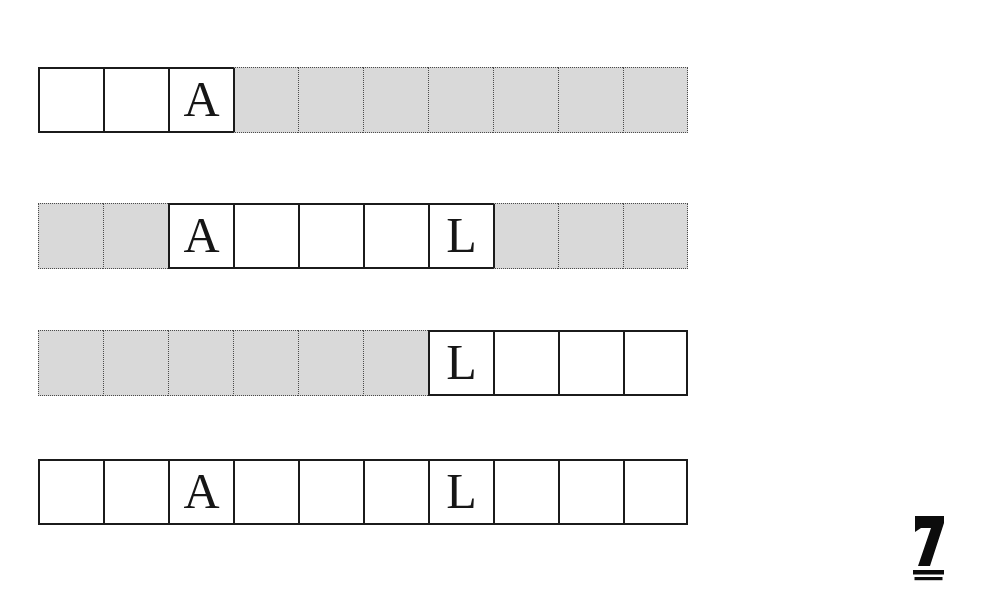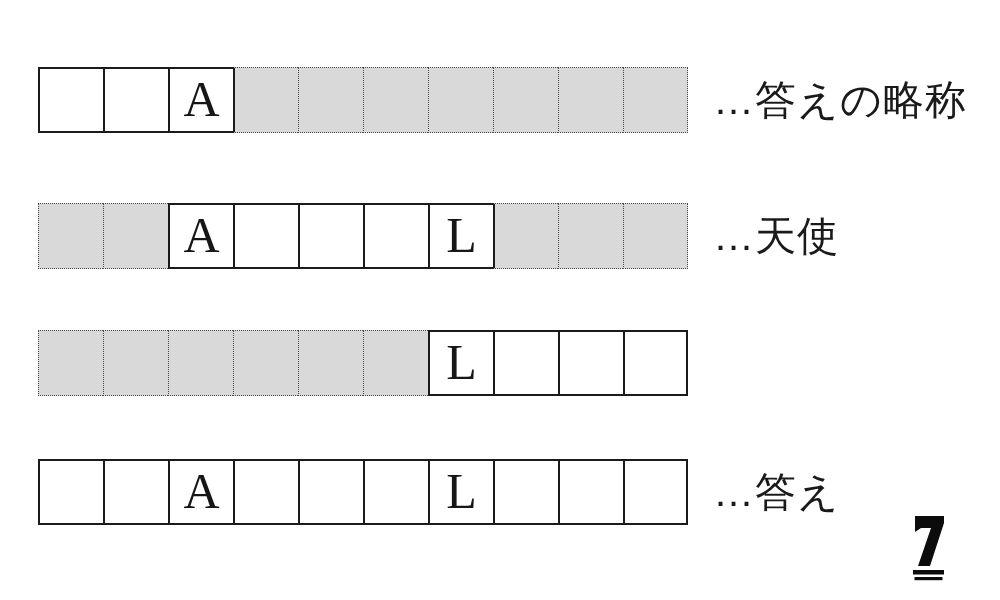--- a/index.html
+++ b/index.html
@@ -40,40 +40,38 @@
             <span class="cell-letter">A</span>
           </div>
           <div class="cell inactive sep-solid" style="background: rgb(217, 217, 217);"></div>
           <div class="cell inactive sep-dotted" style="background: rgb(217, 217, 217);"></div>
           <div class="cell inactive sep-dotted" style="background: rgb(217, 217, 217);"></div>
           <div class="cell inactive sep-dotted" style="background: rgb(217, 217, 217);"></div>
           <div class="cell inactive sep-dotted" style="background: rgb(217, 217, 217);"></div>
           <div class="cell inactive sep-dotted" style="background: rgb(217, 217, 217);"></div>
           <div class="cell inactive last sep-dotted" style="background: rgb(217, 217, 217);"></div>
         </div>
-        <div class="row-label">…答えの略称</div>
       </div>
       <div class="word-row">
         <div class="bar">
           <div class="cell inactive first" style="background: rgb(217, 217, 217);"></div>
           <div class="cell inactive sep-dotted" style="background: rgb(217, 217, 217);"></div>
           <div class="cell active sep-solid" style="background: rgb(255, 255, 255);">
             <span class="cell-letter">A</span>
           </div>
           <div class="cell active sep-solid" style="background: rgb(255, 255, 255);"></div>
           <div class="cell active sep-solid" style="background: rgb(255, 255, 255);"></div>
           <div class="cell active sep-solid" style="background: rgb(255, 255, 255);"></div>
           <div class="cell active sep-solid" style="background: rgb(255, 255, 255);">
             <span class="cell-letter">L</span>
           </div>
           <div class="cell inactive sep-solid" style="background: rgb(217, 217, 217);"></div>
           <div class="cell inactive sep-dotted" style="background: rgb(217, 217, 217);"></div>
           <div class="cell inactive last sep-dotted" style="background: rgb(217, 217, 217);"></div>
         </div>
-        <div class="row-label">…天使</div>
       </div>
       <div class="word-row">
         <div class="bar">
           <div class="cell inactive first" style="background: rgb(217, 217, 217);"></div>
           <div class="cell inactive sep-dotted" style="background: rgb(217, 217, 217);"></div>
           <div class="cell inactive sep-dotted" style="background: rgb(217, 217, 217);"></div>
           <div class="cell inactive sep-dotted" style="background: rgb(217, 217, 217);"></div>
           <div class="cell inactive sep-dotted" style="background: rgb(217, 217, 217);"></div>
           <div class="cell inactive sep-dotted" style="background: rgb(217, 217, 217);"></div>
           <div class="cell active sep-solid" style="background: rgb(255, 255, 255);">
@@ -94,21 +92,20 @@
           <div class="cell active sep-solid" style="background: rgb(255, 255, 255);"></div>
           <div class="cell active sep-solid" style="background: rgb(255, 255, 255);"></div>
           <div class="cell active sep-solid" style="background: rgb(255, 255, 255);"></div>
           <div class="cell active sep-solid" style="background: rgb(255, 255, 255);">
             <span class="cell-letter">L</span>
           </div>
           <div class="cell active sep-solid" style="background: rgb(255, 255, 255);"></div>
           <div class="cell active sep-solid" style="background: rgb(255, 255, 255);"></div>
           <div class="cell active last sep-solid" style="background: rgb(255, 255, 255);"></div>
         </div>
-        <div class="row-label">…答え</div>
       </div>
     </div>
 
   <svg id="page-mark" viewBox="0 0 34 66" xmlns="http://www.w3.org/2000/svg">
     <polygon points="3,0 32,0 32,7 18,50 6,50 19,12 9,12 3,16" fill="#0c0c0c"></polygon>
     <rect x="1" y="54" width="31" height="4.5" fill="#0c0c0c"></rect>
     <rect x="2.5" y="61" width="28" height="3.2" fill="#0c0c0c"></rect>
   </svg>
 </div>
 

